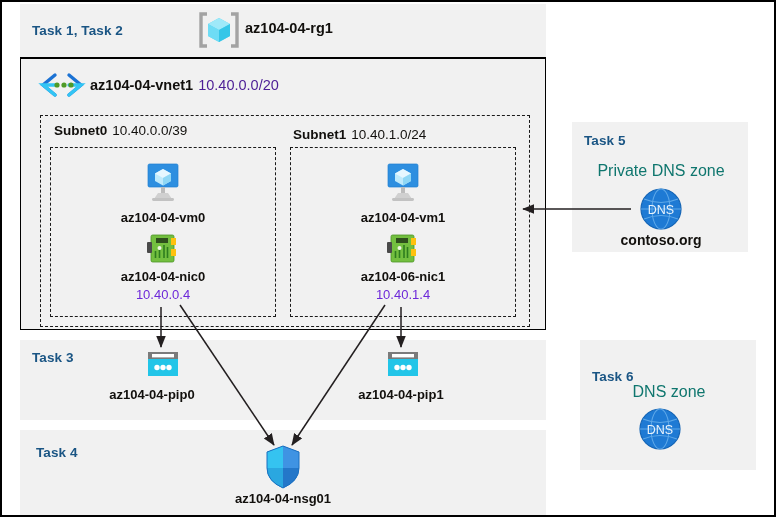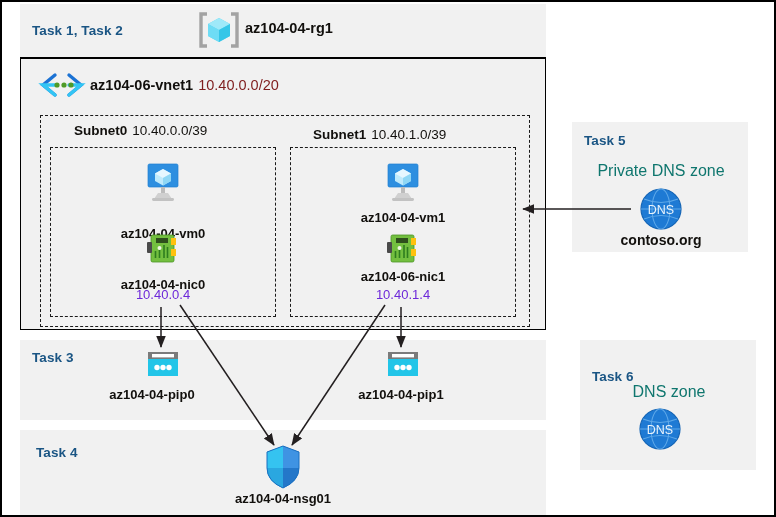--- a/index.html
+++ b/index.html
@@ -86,28 +86,28 @@
     text-align: center;
     transform: translateX(-50%);
   }
   .hdr-name {
     position: absolute;
     font-size: 14.5px;
     color: #12100d;
     white-space: nowrap;
   }
   .hdr-name b { font-weight: bold; }
-  .hdr-name span.cidr { font-weight: normal; color: #7f1d1d; }
+  .hdr-name span.cidr { font-weight: normal; color: #4c1d95; }
   .subnet-title {
     position: absolute;
     font-size: 13.5px;
     color: #12100d;
     white-space: nowrap;
   }
-  .subnet-title b { font-weight: bold; margin-left: 20px; }
+  .subnet-title b { font-weight: bold; }
   .subnet-title span { font-weight: normal; }
   .zone-title {
     position: absolute;
     font-weight: normal;
     font-size: 16px;
     color: #0f766e;
     white-space: nowrap;
     transform: translateX(-50%);
     text-align: center;
   }
@@ -157,21 +157,21 @@
       <path d="M17 13 L5 13 L17 23" fill="none" stroke="#32c5f4" stroke-width="3.4" stroke-linecap="round"></path>
       <path d="M31 3 L43 13 L31 23" fill="none" stroke="#1b72d4" stroke-width="3.4" stroke-linecap="round"></path>
       <path d="M31 13 L43 13 L31 23" fill="none" stroke="#32c5f4" stroke-width="3.4" stroke-linecap="round"></path>
       <circle cx="19" cy="13" r="2.6" fill="#4e9a28"></circle>
       <circle cx="26" cy="13" r="2.6" fill="#4e9a28"></circle>
       <circle cx="33" cy="13" r="2.6" fill="#4e9a28"></circle>
     </svg>
   </div>
 
   <div class="hdr-name" style="left:88px; top:75px;">
-    <b>az104-06-vnet1</b><span class="cidr" style="margin-left:5px;">10.40.0.0/20</span>
+    <b>az104-04-vnet1</b><span class="cidr" style="margin-left:5px;">10.40.0.0/20</span>
   </div>
 
   <div class="subnets-dashed"></div>
 
   <div class="subnet-title" style="left:52px; top:121px;">
     <b>Subnet0</b><span style="margin-left:5px;">10.40.0.0/39</span>
   </div>
   <div class="subnet-inner" style="left:48px; top:145px; width:226px; height:170px;"></div>
 
   <div class="icon icon-c" style="left:161px; top:160px;">
@@ -179,42 +179,42 @@
       <rect x="7" y="2" width="30" height="23" rx="1.5" fill="#2e8fe0"></rect>
       <rect x="7" y="2" width="30" height="23" rx="1.5" fill="none" stroke="#1f7fd0" stroke-width="0.7"></rect>
       <polygon points="22,7 30,11.5 30,19 22,23.5 14,19 14,11.5" fill="#bfeafc"></polygon>
       <polygon points="22,7 30,11.5 22,16 14,11.5" fill="#e6f7ff"></polygon>
       <polygon points="22,16 30,11.5 30,19 22,23.5" fill="#8fd7f5"></polygon>
       <rect x="20" y="25" width="4" height="7" fill="#bcbcbc"></rect>
       <path d="M13 37 L31 37 L27 31 L17 31 Z" fill="#d0d0d0"></path>
       <rect x="11" y="36" width="22" height="3" rx="1.4" fill="#c2c2c2"></rect>
     </svg>
   </div>
-  <div class="node-name" style="left:161px; top:224px;text-align:right;">az104-04-vm0</div>
+  <div class="node-name" style="left:161px; top:208px;text-align:right;">az104-04-vm0</div>
 
   <div class="icon icon-c" style="left:161px; top:231px;">
     <svg width="36" height="32" viewBox="0 0 36 32">
       <rect x="6" y="2" width="23" height="27" rx="1.6" fill="#73bf3f"></rect>
       <rect x="6" y="2" width="23" height="27" rx="1.6" fill="none" stroke="#4d9427" stroke-width="0.8"></rect>
       <rect x="26" y="5" width="5" height="7" fill="#ffc20e"></rect>
       <rect x="26" y="16" width="5" height="7" fill="#ffc20e"></rect>
       <rect x="2" y="9" width="5" height="11" rx="1" fill="#4a4a4a"></rect>
       <rect x="11" y="5" width="12" height="5" fill="#2e4f1c"></rect>
       <circle cx="14.5" cy="15" r="2" fill="#eef7e5"></circle>
       <path d="M14.5 17 L14.5 25" stroke="#2e7d1e" stroke-width="1.6"></path>
       <path d="M19 12 L19 25" stroke="#2e7d1e" stroke-width="1.6"></path>
       <path d="M22.5 14 L22.5 25" stroke="#2e7d1e" stroke-width="1.6"></path>
       <path d="M10.5 18 L10.5 25" stroke="#2e7d1e" stroke-width="1.6"></path>
     </svg>
   </div>
-  <div class="node-name" style="left:161px; top:267px;margin-top:8px;">az104-04-nic0</div>
+  <div class="node-name" style="left:161px; top:267px;">az104-04-nic0</div>
   <div class="node-sub" style="left:161px; top:285px;">10.40.0.4</div>
 
   <div class="subnet-title" style="left:291px; top:125px;">
-    <b>Subnet1</b><span style="margin-left:5px;">10.40.1.0/39</span>
+    <b>Subnet1</b><span style="margin-left:5px;">10.40.1.0/24</span>
   </div>
   <div class="subnet-inner" style="left:288px; top:145px; width:226px; height:170px;"></div>
 
   <div class="icon icon-c" style="left:401px; top:160px;">
     <svg width="44" height="42" viewBox="0 0 44 42">
       <rect x="7" y="2" width="30" height="23" rx="1.5" fill="#2e8fe0"></rect>
       <rect x="7" y="2" width="30" height="23" rx="1.5" fill="none" stroke="#1f7fd0" stroke-width="0.7"></rect>
       <polygon points="22,7 30,11.5 30,19 22,23.5 14,19 14,11.5" fill="#bfeafc"></polygon>
       <polygon points="22,7 30,11.5 22,16 14,11.5" fill="#e6f7ff"></polygon>
       <polygon points="22,16 30,11.5 30,19 22,23.5" fill="#8fd7f5"></polygon>

